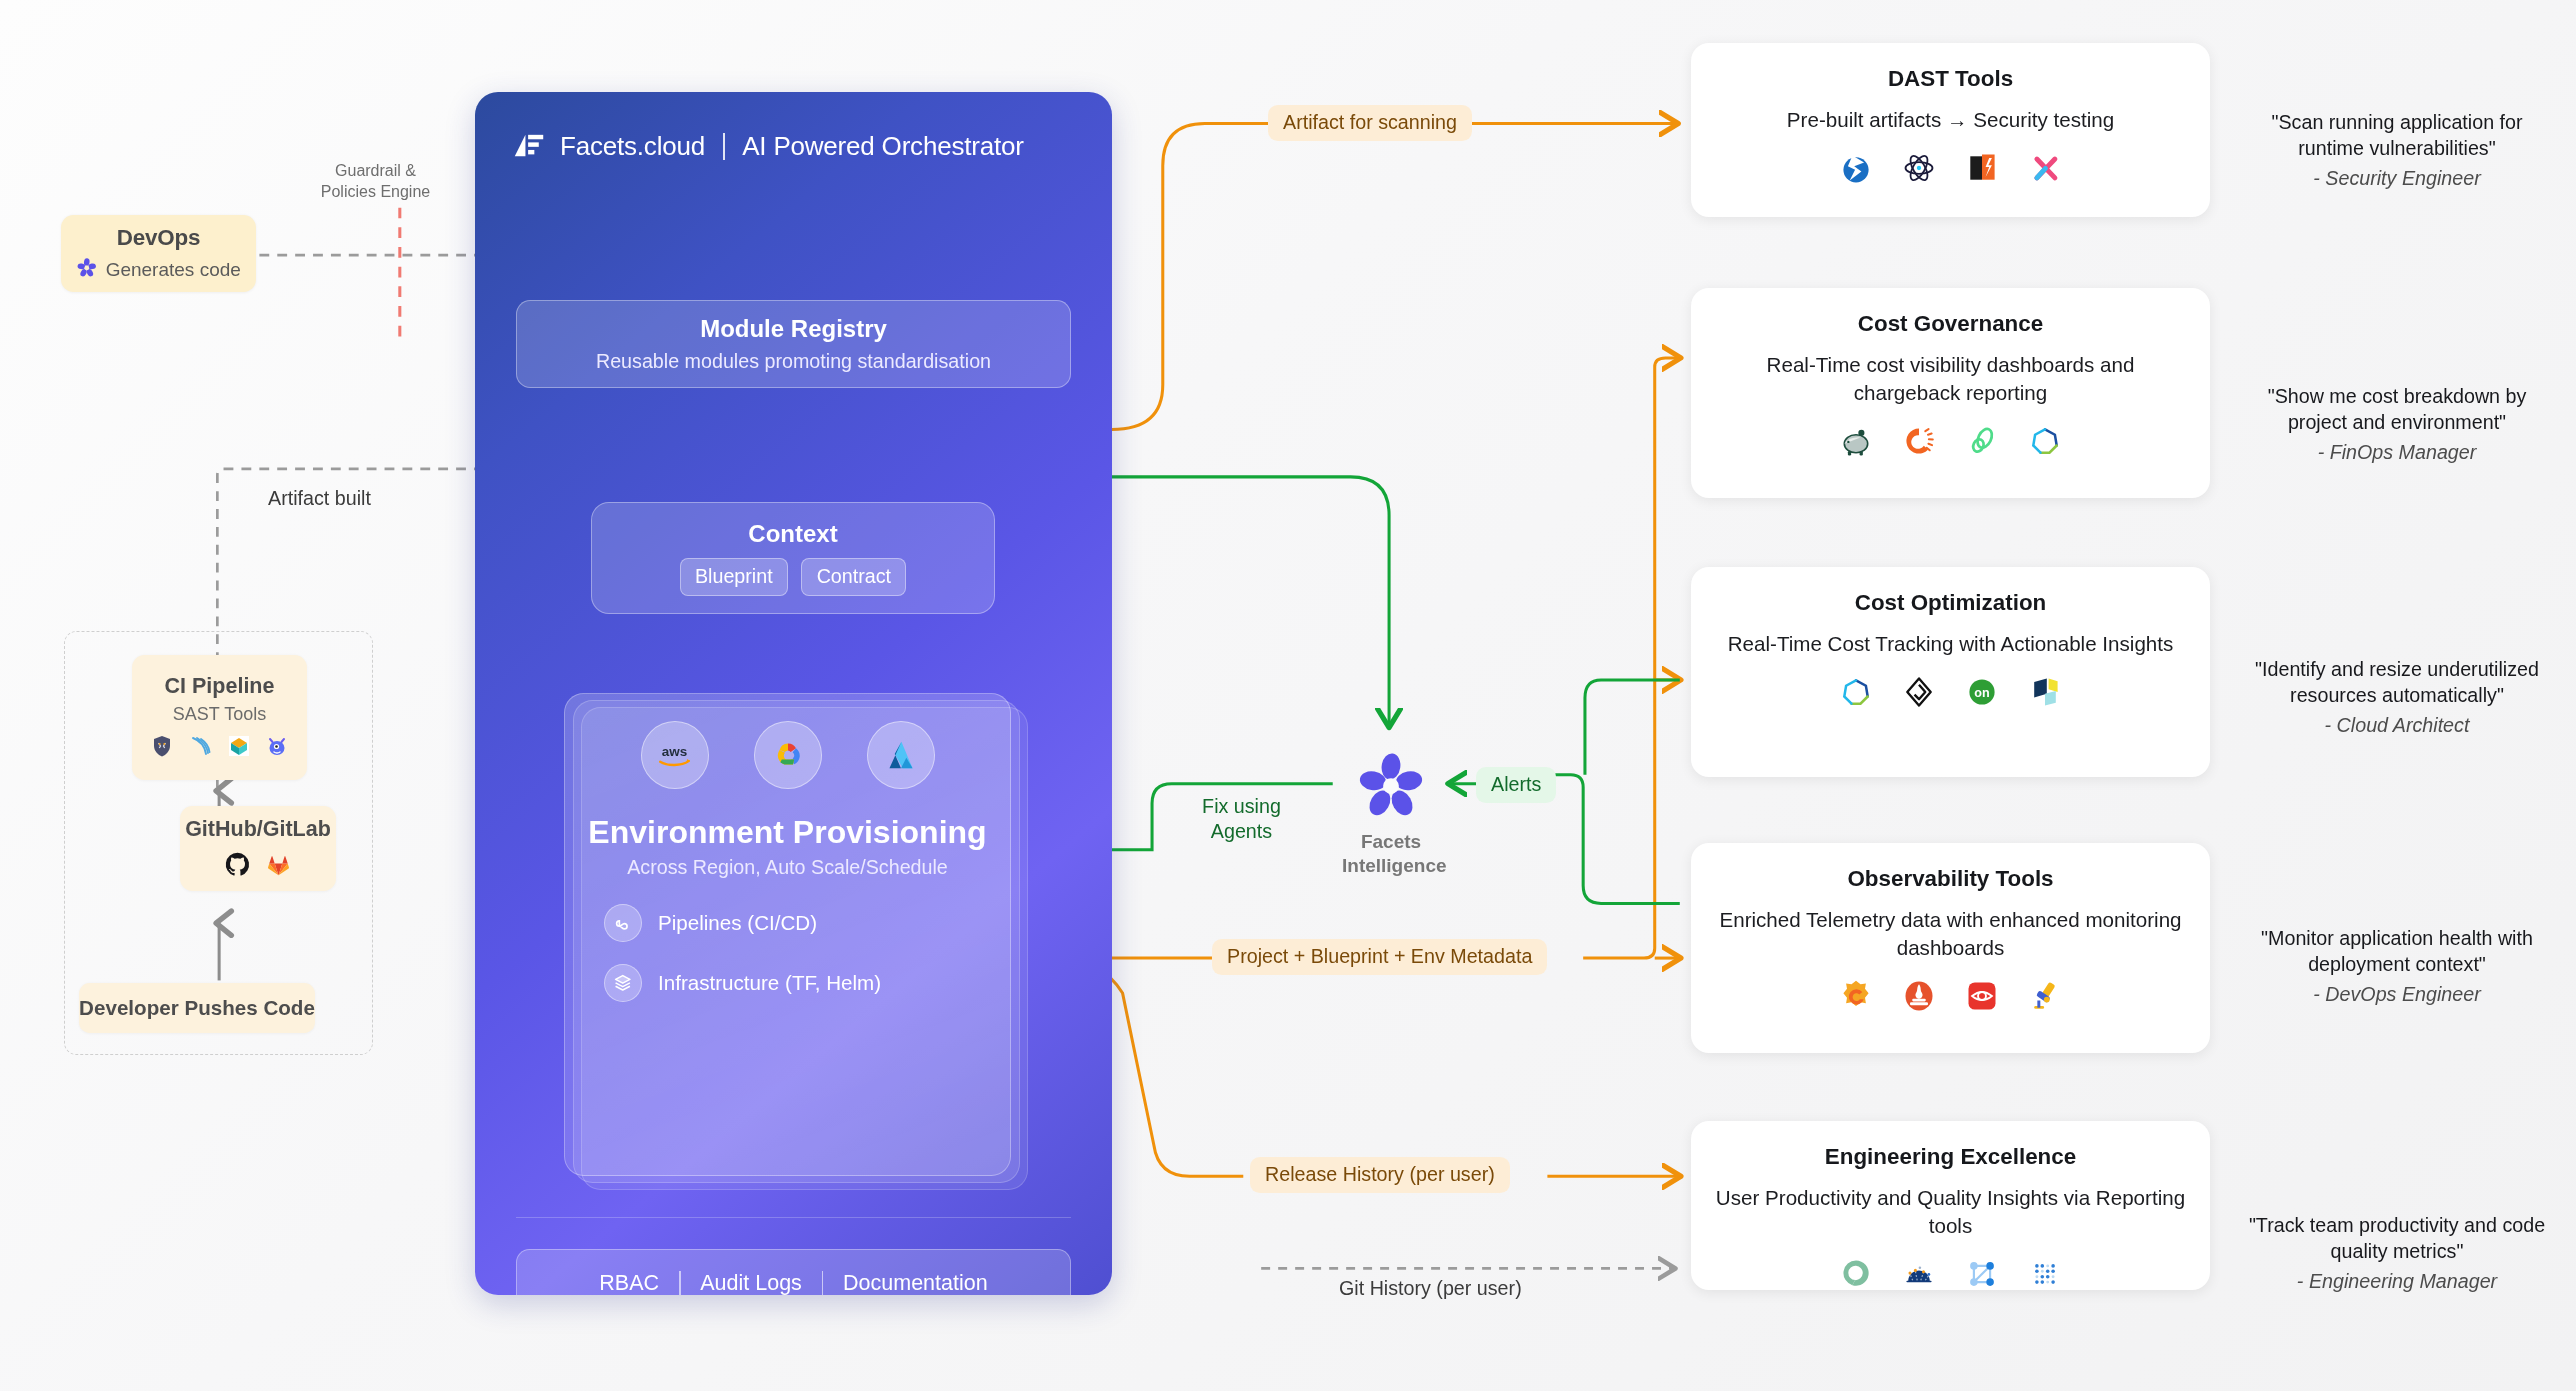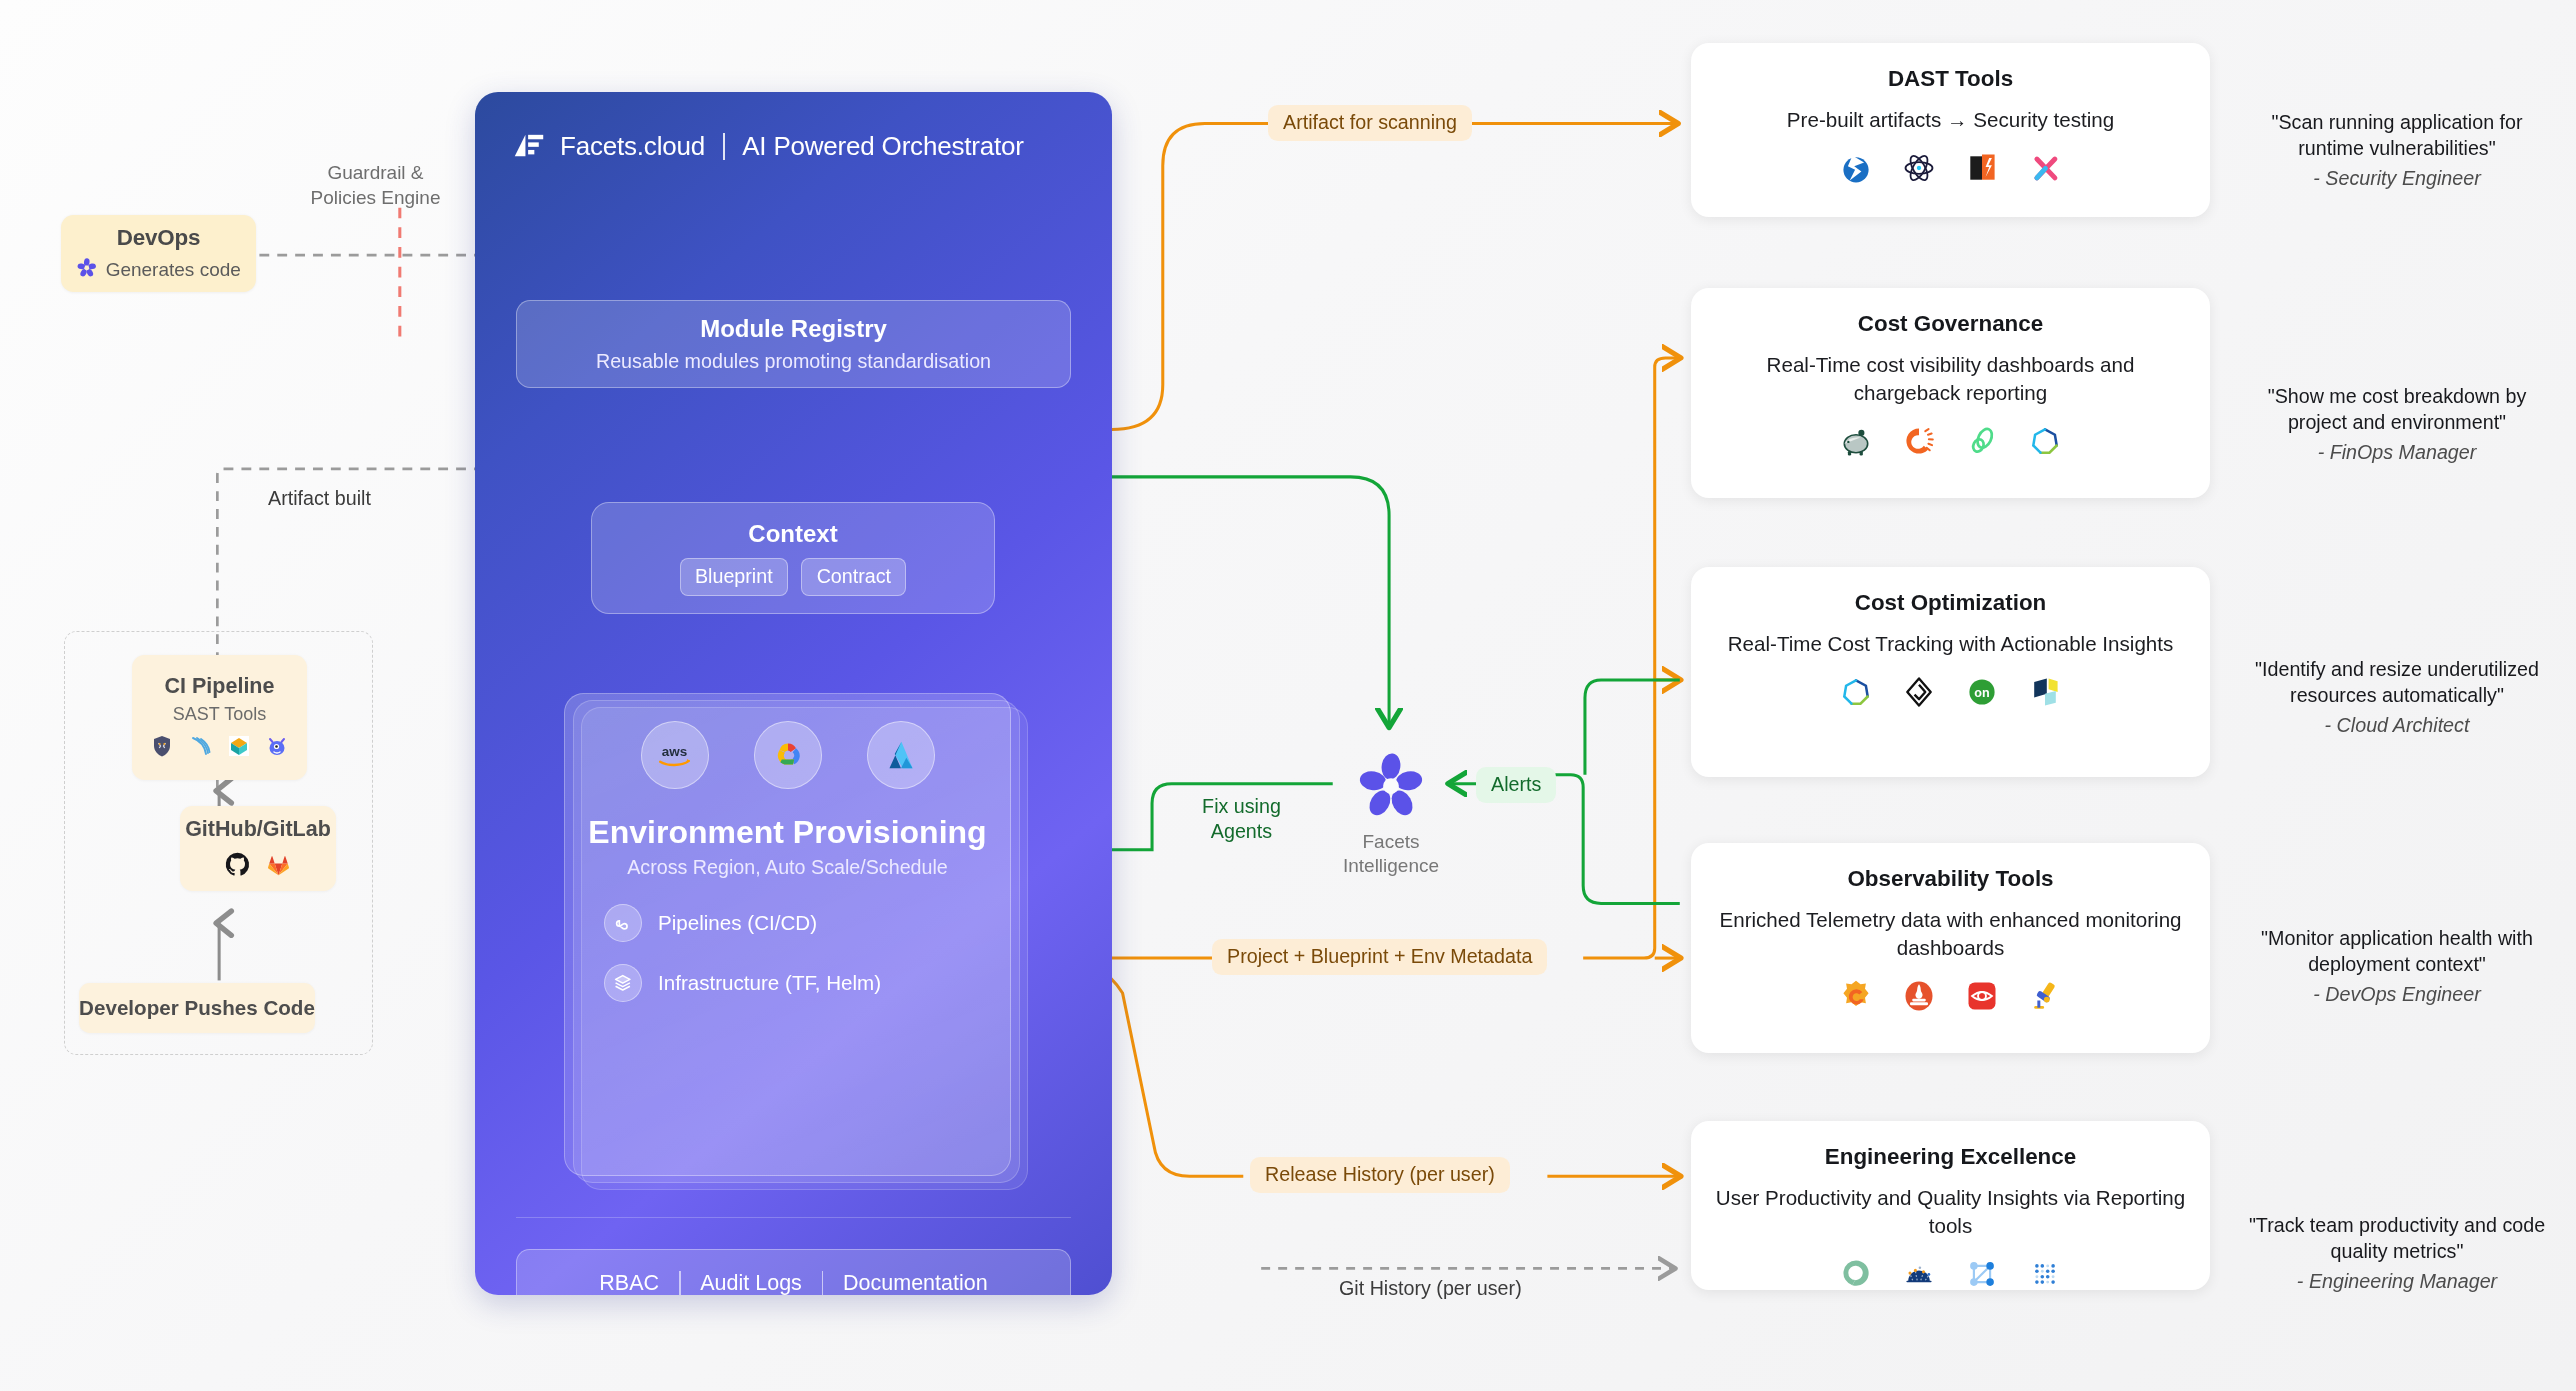--- a/index.html
+++ b/index.html
@@ -25,21 +25,21 @@
     background:#fdf0cd; border-radius:12.5px;
     display:flex; flex-direction:column; align-items:center; justify-content:center;
     box-shadow:0 0.9px 2.7px rgba(0,0,0,.05);
   }
   .devops-title { font-size:22.4px; font-weight:700; color:#4a4a4a; letter-spacing:-0.2px; }
   .devops-sub-row { display:flex; align-items:center; gap:8px; margin-top:6.3px; }
   .devops-sub { font-size:19px; color:#5b5b5b; }
 
   .guardrail-label {
     left:295px; top:161px; width:161px; text-align:center;
-    font-size:19px; color:#6e6e6e; line-height:1.3;
+    font-size:16px; color:#6e6e6e; line-height:1.3;
   }
 
   .ci-dashed-wrap {
     left:64px; top:631px; width:309px; height:424px;
     border:1.8px dashed #cfcfcf; border-radius:12.5px; background:transparent;
   }
   .soft-card {
     background:#fdf2dd; border-radius:12.5px;
     display:flex; flex-direction:column; align-items:center; justify-content:center;
     box-shadow:0 0.9px 2.7px rgba(0,0,0,.04);
@@ -133,21 +133,21 @@
   .wire-pill {
     position:absolute; border-radius:9.8px; padding:8px 15px;
     font-size:19.7px; white-space:nowrap; line-height:1;
   }
   .pill-orange { background:#fdedd6; color:#7a4a09; }
   .pill-green  { background:#e4f7e8; color:#136b2c; }
 
   .plain-label { position:absolute; font-size:19.7px; color:#3b3b3b; white-space:nowrap; }
   .green-label { position:absolute; font-size:19.7px; color:#136b2c; text-align:center; line-height:1.26; }
 
-  .fi-node { left:1342px; top:751px; width:98px; text-align:center; position:absolute; }
+  .fi-node { left:1342px; top:751px; width:98px; text-align:center; position:absolute;font-weight:bold; }
   .fi-label { font-size:19px; color:#777; line-height:1.25; margin-top:6.3px; }
 
   
   .rcard {
     position:absolute; left:1691px; width:519px;
     background:#fff; border-radius:18px;
     box-shadow:0 2.7px 12.5px rgba(0,0,0,.075);
     display:flex; flex-direction:column; align-items:center;
     padding:23px 19.7px 21.5px;
   }

